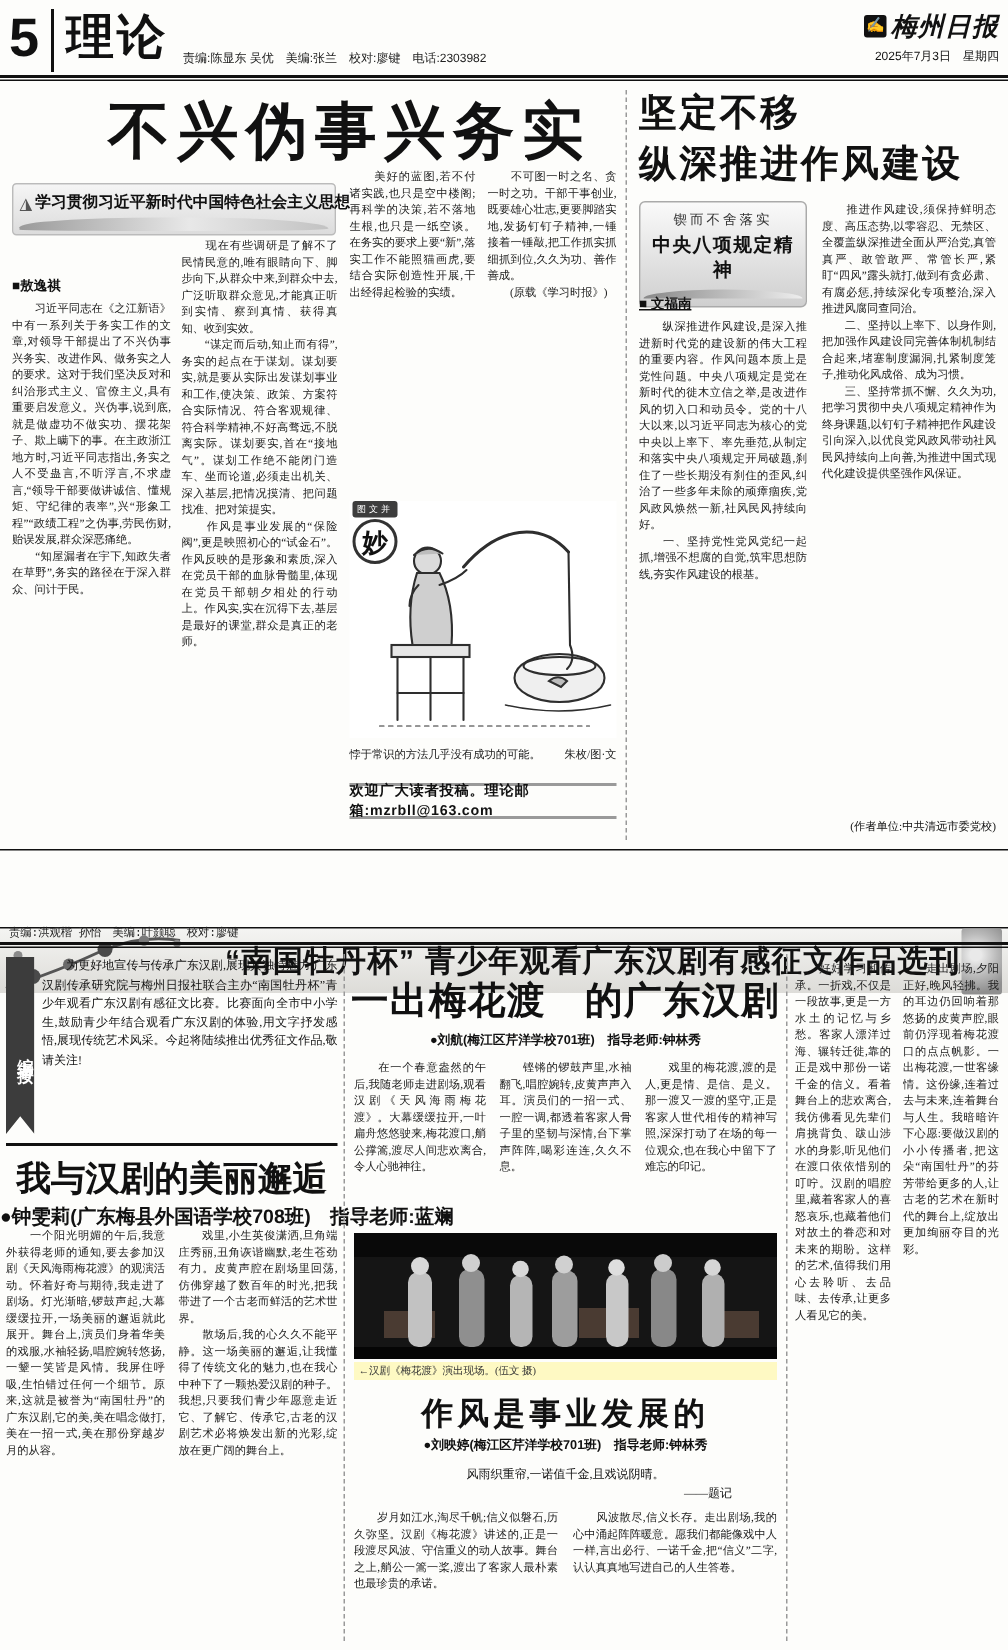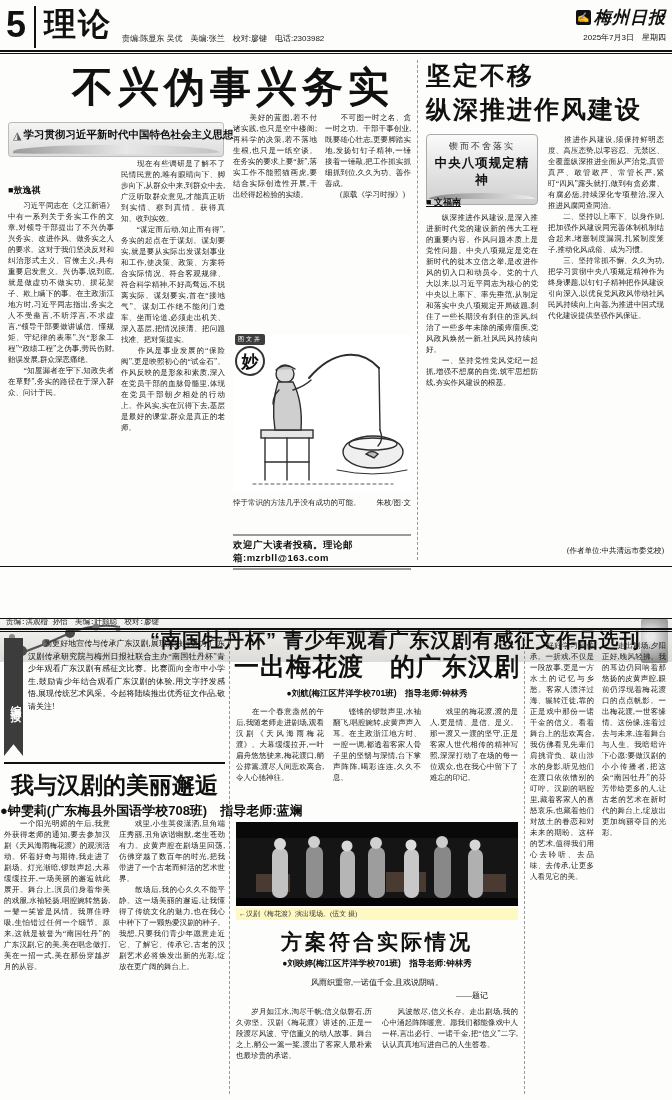--- a/index.html
+++ b/index.html
@@ -131,21 +131,21 @@
     </svg>
     <div class="ct-badge-wrap">
       <div class="ct-badge-top">图文并</div>
       <div class="ct-badge-circle">妙</div>
     </div>
   </div>
   <div class="abs ct-caption" style="left:233px;top:498px;width:178px;">
     <span>悖于常识的方法几乎没有成功的可能。</span>
     <span>朱枚/图·文</span>
   </div>
-  <div class="abs submit-box" style="left:233px;top:522px;width:178px;height:36px;margin-top:12px;">欢迎广大读者投稿。理论邮箱:mzrbll@163.com</div>
+  <div class="abs submit-box" style="left:233px;top:522px;width:178px;height:24px;">欢迎广大读者投稿。理论邮箱:mzrbll@163.com</div>
 
   <div class="abs dashed-v" style="left:417px;top:60px;height:500px;"></div>
 
   <div class="abs h-right" style="left:426px;top:58px;width:240px;">
     <div>坚定不移</div>
     <div>纵深推进作风建设</div>
   </div>
   <div class="abs cb-badge" style="left:426px;top:134px;width:112px;">
     <div class="cb-top">锲而不舍落实</div>
     <div class="cb-main">中央八项规定精神</div>
@@ -187,21 +187,21 @@
   <div class="abs byline-dot" style="left:0px;top:802px;width:229px;font-size:13px;">●钟雯莉(广东梅县外国语学校708班)　指导老师:蓝斓</div>
   <div class="abs col" style="left:4px;top:818px;width:106px;height:276px;">　　一个阳光明媚的午后,我意外获得老师的通知,要去参加汉剧《天风海雨梅花渡》的观演活动。怀着好奇与期待,我走进了剧场。灯光渐暗,锣鼓声起,大幕缓缓拉开,一场美丽的邂逅就此展开。舞台上,演员们身着华美的戏服,水袖轻扬,唱腔婉转悠扬,一颦一笑皆是风情。我屏住呼吸,生怕错过任何一个细节。原来,这就是被誉为“南国牡丹”的广东汉剧,它的美,美在唱念做打,美在一招一式,美在那份穿越岁月的从容。</div>
   <div class="abs col" style="left:119px;top:818px;width:106px;height:276px;">　　戏里,小生英俊潇洒,旦角端庄秀丽,丑角诙谐幽默,老生苍劲有力。皮黄声腔在剧场里回荡,仿佛穿越了数百年的时光,把我带进了一个古老而鲜活的艺术世界。
 　　散场后,我的心久久不能平静。这一场美丽的邂逅,让我懂得了传统文化的魅力,也在我心中种下了一颗热爱汉剧的种子。我想,只要我们青少年愿意走近它、了解它、传承它,古老的汉剧艺术必将焕发出新的光彩,绽放在更广阔的舞台上。</div>
 
   <div class="abs dashed-v" style="left:229px;top:636px;height:458px;"></div>
 
   <div class="abs h-sub" style="left:234px;top:650px;width:286px;font-size:25px;letter-spacing:1px;white-space:nowrap;">一出梅花渡　的广东汉剧</div>
   <div class="abs byline-dot" style="left:234px;top:688px;width:286px;">●刘航(梅江区芹洋学校701班)　指导老师:钟林秀</div>
   <div class="abs col" style="left:236px;top:706px;width:88px;height:112px;">　　在一个春意盎然的午后,我随老师走进剧场,观看汉剧《天风海雨梅花渡》。大幕缓缓拉开,一叶扁舟悠悠驶来,梅花渡口,艄公撑篙,渡尽人间悲欢离合,令人心驰神往。</div>
-  <div class="abs col" style="left:333px;top:706px;width:88px;height:112px;">　　铿锵的锣鼓声里,水袖翻飞,唱腔婉转,皮黄声声入耳。在主政浙江地方时、一腔一调,都透着客家人骨子里的坚韧与深情,台下掌声阵阵,喝彩连连,久久不息。</div>
+  <div class="abs col" style="left:333px;top:706px;width:88px;height:112px;">　　铿锵的锣鼓声里,水袖翻飞,唱腔婉转,皮黄声声入耳。演员们的一招一式、一腔一调,都透着客家人骨子里的坚韧与深情,台下掌声阵阵,喝彩连连,久久不息。</div>
   <div class="abs col" style="left:430px;top:706px;width:88px;height:112px;">　　戏里的梅花渡,渡的是人,更是情、是信、是义。那一渡又一渡的坚守,正是客家人世代相传的精神写照,深深打动了在场的每一位观众,也在我心中留下了难忘的印记。</div>
 
   <div class="abs" style="left:236px;top:822px;width:282px;height:84px;">
     <svg width="282" height="84" viewBox="0 0 282 84">
       <rect width="282" height="84" fill="#151515"></rect>
       <rect y="0" width="282" height="16" fill="#090909"></rect>
       <rect x="20" y="52" width="34" height="18" fill="#4a3b32"></rect>
       <rect x="150" y="50" width="40" height="20" fill="#4a3b32"></rect>
       <rect x="236" y="52" width="34" height="18" fill="#4a3b32"></rect>
       <g>
@@ -218,21 +218,21 @@
         <rect x="198" y="24" width="17" height="52" rx="7" fill="#888888"></rect>
           <circle cx="206" cy="20" r="6" fill="#cccccc"></circle>
         <rect x="232" y="27" width="15" height="49" rx="7" fill="#b0b0b0"></rect>
           <circle cx="239" cy="23" r="5.5" fill="#d6d6d6"></circle>
       </g>
       <rect y="76" width="282" height="8" fill="#050505"></rect>
     </svg>
   </div>
   <div class="abs photo-cap" style="left:236px;top:908px;width:282px;">←汉剧《梅花渡》演出现场。(伍文 摄)</div>
 
-  <div class="abs h-sub" style="left:236px;top:928px;width:282px;font-size:21px;letter-spacing:3px;">方案符合实际情况</div>
+  <div class="abs h-sub" style="left:236px;top:928px;width:282px;font-size:21px;letter-spacing:3px;">作风是事业发展的</div>
   <div class="abs byline-dot" style="left:236px;top:958px;width:282px;">●刘映婷(梅江区芹洋学校701班)　指导老师:钟林秀</div>
   <div class="abs epigraph" style="left:236px;top:976px;width:282px;">
     <span>风雨织重帘,一诺值千金,且戏说阴晴。</span>
     <span class="ep-label">——题记</span>
   </div>
   <div class="abs col" style="left:236px;top:1006px;width:136px;height:88px;">　　岁月如江水,淘尽千帆;信义似磐石,历久弥坚。汉剧《梅花渡》讲述的,正是一段渡尽风波、守信重义的动人故事。舞台之上,艄公一篙一桨,渡出了客家人最朴素也最珍贵的承诺。</div>
   <div class="abs col" style="left:382px;top:1006px;width:136px;height:88px;">　　风波散尽,信义长存。走出剧场,我的心中涌起阵阵暖意。愿我们都能像戏中人一样,言出必行、一诺千金,把“信义”二字,认认真真地写进自己的人生答卷。</div>
 
   <div class="abs dashed-v" style="left:524px;top:636px;height:458px;"></div>
 

